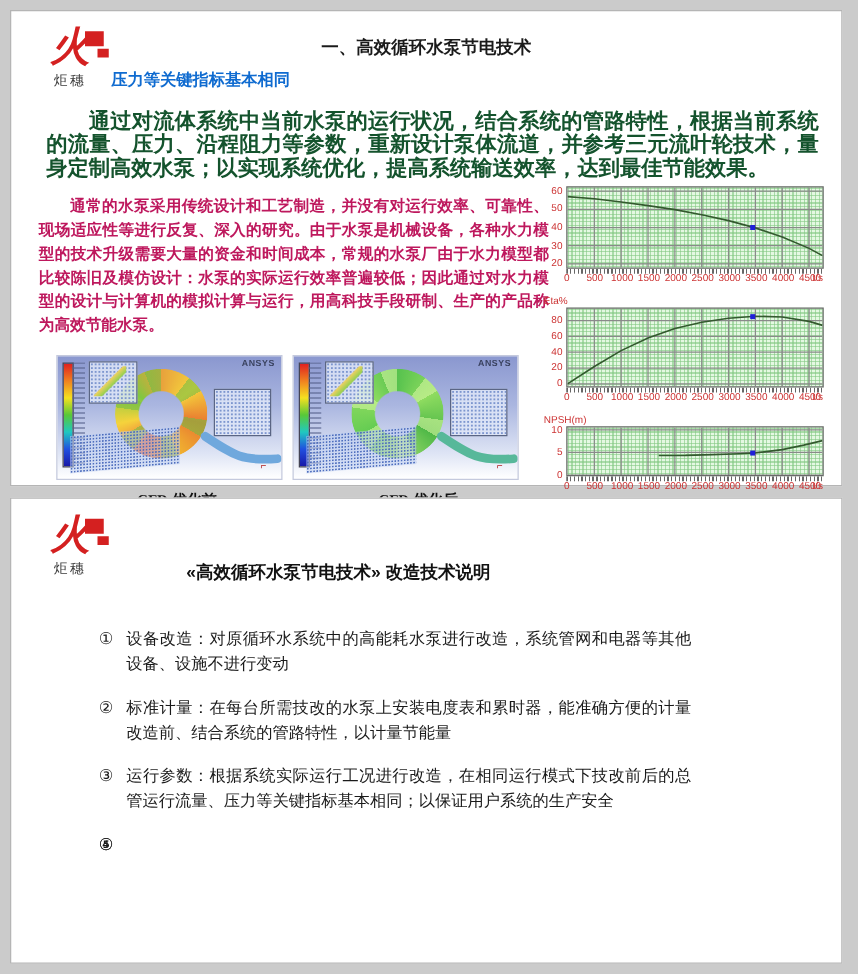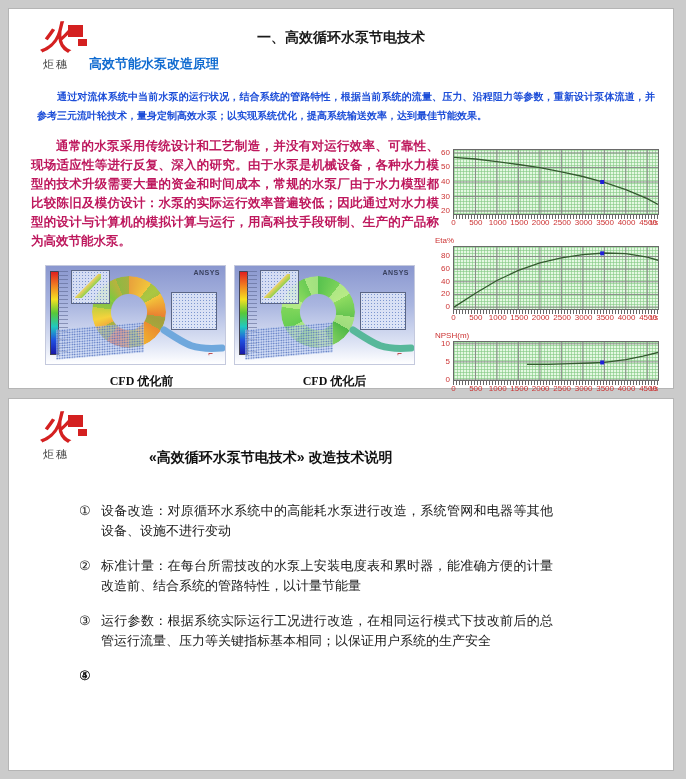--- a/index.html
+++ b/index.html
@@ -28,21 +28,21 @@
 
   
   .p1-title{
     text-align:center;font-size:14px;font-weight:bold;color:#1a1a1a;
     padding-top:20px;margin:0;
   }
   .p1-subtitle{
     margin:8px 0 0 80px;font-size:13px;font-weight:bold;color:#0f6bd0;
   }
   .p1-intro{
-    margin:14px 18px 0 28px;font-size:10px;font-weight:bold;color:#1d4ed8;
+    margin:14px 18px 0 28px;font-size:17px;font-weight:bold;color:#14532d;
     line-height:19px;text-indent:2em;text-align:justify;
   }
   .p1-body{
     margin:12px 0 0 22px;width:408px;
     font-family:"Liberation Serif",serif;font-weight:bold;
     font-size:12.5px;color:#be185d;line-height:19px;text-indent:2em;text-align:justify;
   }
 
   
   .cfd-row{margin:14px 0 0 36px;display:flex;gap:8px;width:386px;}
@@ -156,21 +156,21 @@
   <div class="logo">
     <div class="logo-mark">
       <span class="logo-flame">火</span>
       <span class="logo-sq"></span>
       <span class="logo-sq2"></span>
     </div>
     <div class="logo-text">炬穗</div>
   </div>
 
   <h1 class="p1-title">一、高效循环水泵节电技术</h1>
-  <div class="p1-subtitle">高效节能水泵改造原理</div>
+  <div class="p1-subtitle">压力等关键指标基本相同</div>
   <p class="p1-intro">通过对流体系统中当前水泵的运行状况，结合系统的管路特性，根据当前系统的流量、压力、沿程阻力等参数，重新设计泵体流道，并参考三元流叶轮技术，量身定制高效水泵；以实现系统优化，提高系统输送效率，达到最佳节能效果。</p>
   <p class="p1-body">通常的水泵采用传统设计和工艺制造，并没有对运行效率、可靠性、现场适应性等进行反复、深入的研究。由于水泵是机械设备，各种水力模型的技术升级需要大量的资金和时间成本，常规的水泵厂由于水力模型都比较陈旧及模仿设计：水泵的实际运行效率普遍较低；因此通过对水力模型的设计与计算机的模拟计算与运行，用高科技手段研制、生产的产品称为高效节能水泵。</p>
 
   <div class="cfd-row">
 
     <div class="cfd">
       <div class="colorbar"></div>
       <div class="colorbar-ticks"></div>
       <div class="impeller before"></div>
       <svg class="cfd-tail" width="181" height="100">

